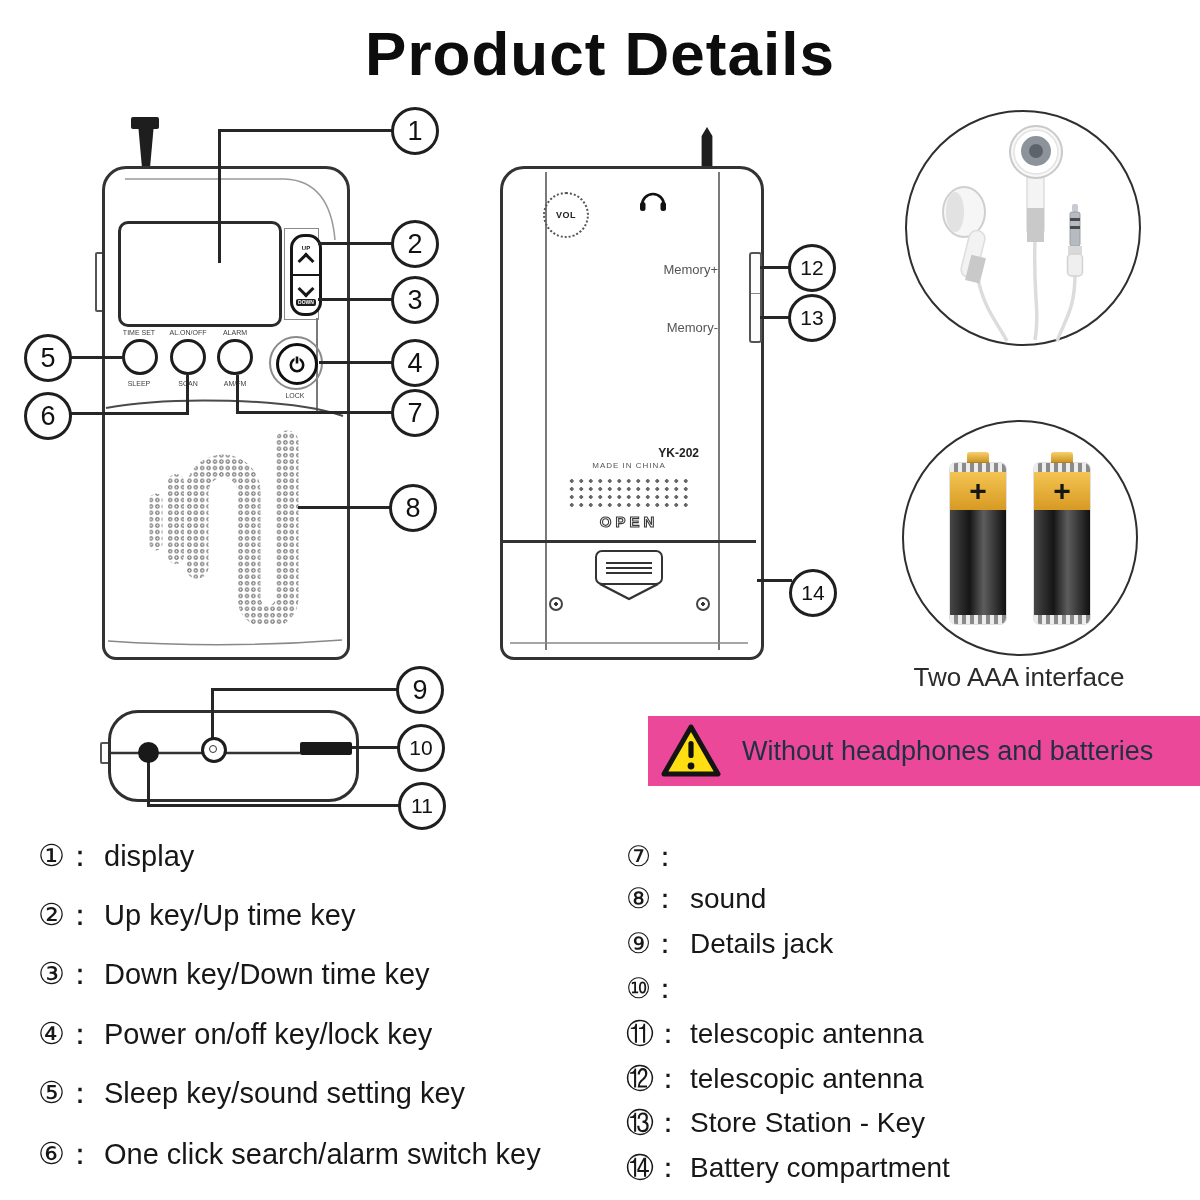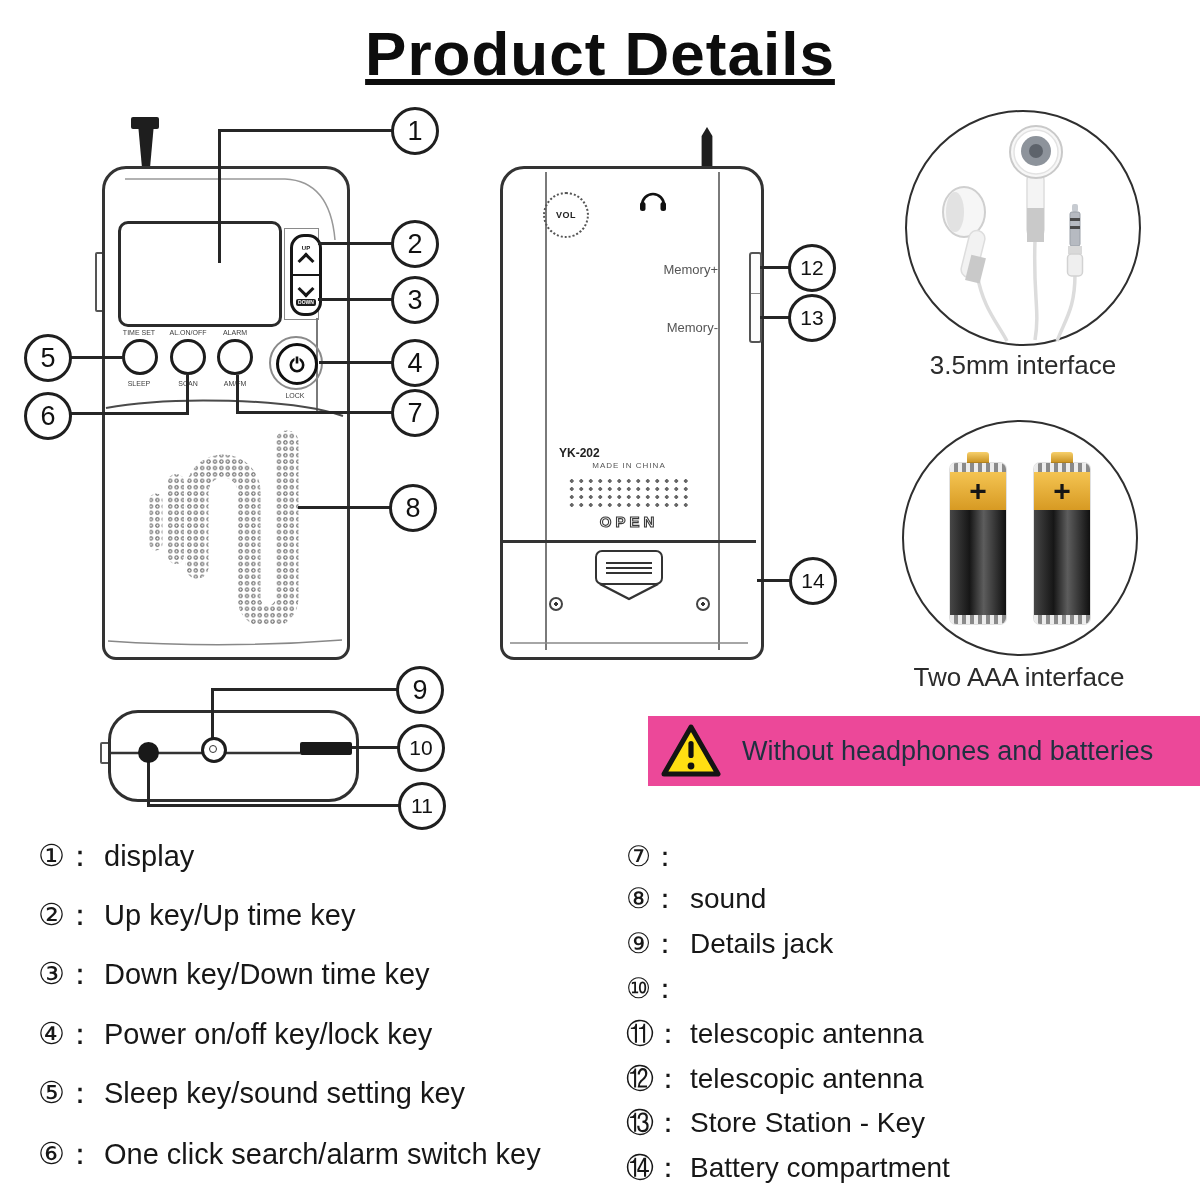--- a/index.html
+++ b/index.html
@@ -4,21 +4,21 @@
 <style>
   html,body{margin:0;padding:0;background:#fff;}
   .page{position:relative;width:1200px;height:1200px;background:#fff;overflow:hidden;
         font-family:"Liberation Sans",sans-serif;color:#1c1c1c;}
   .abs{position:absolute;}
   .ln{position:absolute;background:#262626;}
   .seam{position:absolute;background:#7a7a7a;}
 
   
   .title{position:absolute;left:0;top:18px;width:1200px;text-align:center;
-         font-size:62px;font-weight:800;letter-spacing:1px;color:#0d0d0d;text-decoration:underline;}
+         font-size:62px;font-weight:800;letter-spacing:1px;color:#0d0d0d;}
 
   
   .co{position:absolute;width:42px;height:42px;border:3px solid #1f1f1f;border-radius:50%;
       background:#fff;display:flex;align-items:center;justify-content:center;
       font-size:27px;color:#111;z-index:5;}
   .co.sm{font-size:21px;}
 
   
   .body-fr{position:absolute;left:102px;top:166px;width:242px;height:488px;
            border:3px solid #333;border-radius:24px 24px 14px 14px;background:#fff;}
@@ -55,21 +55,21 @@
   .ant-sh{position:absolute;left:136px;top:128px;width:20px;height:40px;background:#1e1e1e;
           clip-path:polygon(12% 0,88% 0,70% 100%,30% 100%);}
   .ant-bk{position:absolute;left:698px;top:127px;width:18px;height:41px;background:#1e1e1e;
           clip-path:polygon(50% 0,80% 22%,80% 100%,20% 100%,20% 22%);}
 
   
   .vol-ring{position:absolute;left:543px;top:192px;width:42px;height:42px;border:2.5px dotted #555;
             border-radius:50%;display:flex;align-items:center;justify-content:center;}
   .vol-txt{font-size:9px;font-weight:700;color:#222;letter-spacing:.5px;}
   .mem{position:absolute;left:648px;width:70px;text-align:right;font-size:13px;color:#555;}
-  .model{position:absolute;left:559px;top:446px;width:140px;text-align:left;font-size:12px;font-weight:700;color:#222;}
+  .model{position:absolute;left:559px;top:446px;width:140px;text-align:right;font-size:12px;font-weight:700;color:#222;}
   .madein{position:absolute;left:559px;top:461px;width:140px;text-align:center;font-size:8px;color:#555;letter-spacing:1px;}
   .holes{position:absolute;left:567px;top:477px;width:123px;height:31px;
          background-image:radial-gradient(circle,#666 1.6px,transparent 1.9px);background-size:9.5px 8px;}
   .open{position:absolute;left:559px;top:513px;width:140px;text-align:center;font-size:15px;font-weight:800;
         letter-spacing:4px;color:#f7f7f7;-webkit-text-stroke:1.1px #3a3a3a;}
   .latch{position:absolute;left:595px;top:550px;width:68px;height:35px;border:2px solid #333;border-radius:7px;
          display:flex;flex-direction:column;justify-content:center;gap:3px;padding:0 9px;box-sizing:border-box;}
   .latch i{display:block;height:0;border-top:2px solid #333;}
   .screw{position:absolute;width:10px;height:10px;border:2px solid #444;border-radius:50%;
          background:radial-gradient(#333 1.6px,transparent 1.9px);}
@@ -253,21 +253,21 @@
   <div class="co" style="left:391px;top:339px;">4</div>
   <div class="co" style="left:24px;top:334px;">5</div>
   <div class="co" style="left:24px;top:392px;">6</div>
   <div class="co" style="left:391px;top:389px;">7</div>
   <div class="co" style="left:389px;top:484px;">8</div>
   <div class="co" style="left:396px;top:666px;">9</div>
   <div class="co sm" style="left:397px;top:724px;">10</div>
   <div class="co sm" style="left:398px;top:782px;">11</div>
   <div class="co sm" style="left:788px;top:244px;">12</div>
   <div class="co sm" style="left:788px;top:294px;">13</div>
-  <div class="co sm" style="left:789px;top:557px;">14</div>
+  <div class="co sm" style="left:789px;top:569px;">14</div>
 
   <div class="card-circle" style="left:905px;top:110px;width:232px;height:232px;">
     <svg width="232" height="232" viewBox="0 0 232 232">
       <path d="M128,128 C126,185 133,198 128,228" stroke="#dcdcdc" stroke-width="3.5" fill="none"></path>
       <path d="M70,162 C76,196 90,210 100,229" stroke="#dcdcdc" stroke-width="3.5" fill="none"></path>
       <path d="M168,162 C168,196 159,206 150,229" stroke="#dcdcdc" stroke-width="3.5" fill="none"></path>
       <rect x="120" y="60" width="17" height="66" rx="8" fill="#f4f4f4" stroke="#ddd" stroke-width="1.5"></rect>
       <rect x="120" y="96" width="17" height="34" fill="#c9c9c9"></rect>
       <circle cx="129" cy="40" r="26" fill="#f7f7f7" stroke="#c9c9c9" stroke-width="2"></circle>
       <circle cx="129" cy="40" r="22" fill="#ffffff" stroke="#e3e3e3" stroke-width="1.5"></circle>
@@ -278,21 +278,20 @@
       <rect x="58" y="118" width="16" height="48" rx="8" transform="rotate(14 66 142)" fill="#f2f2f2" stroke="#ddd" stroke-width="1.5"></rect>
       <rect x="61" y="144" width="15" height="26" transform="rotate(14 68 157)" fill="#c9c9c9"></rect>
       <rect x="165" y="92" width="6" height="8" rx="2" fill="#c7cbd1"></rect>
       <rect x="163" y="100" width="10" height="34" rx="2" fill="#b6bac1" stroke="#9aa0a8" stroke-width="1"></rect>
       <rect x="163" y="106" width="10" height="3" fill="#4a4a4a"></rect>
       <rect x="163" y="114" width="10" height="3" fill="#4a4a4a"></rect>
       <rect x="161" y="134" width="14" height="8" fill="#d9d9d9"></rect>
       <rect x="160.5" y="142" width="15" height="22" rx="4" fill="#efefef" stroke="#d2d2d2" stroke-width="1.5"></rect>
     </svg>
   </div>
-  <div class="caption" style="left:900px;top:350px;width:246px;">3.5mm interface</div>
 
   <div class="card-circle" style="left:902px;top:420px;width:232px;height:232px;"></div>
   <div class="bat" style="left:950px;top:452px;">
     <div class="bat-nub"></div>
     <div class="bat-shell">
       <div class="bat-ring"></div>
       <div class="bat-gold">+</div>
       <div class="bat-body"></div>
       <div class="bat-ring"></div>
     </div>

